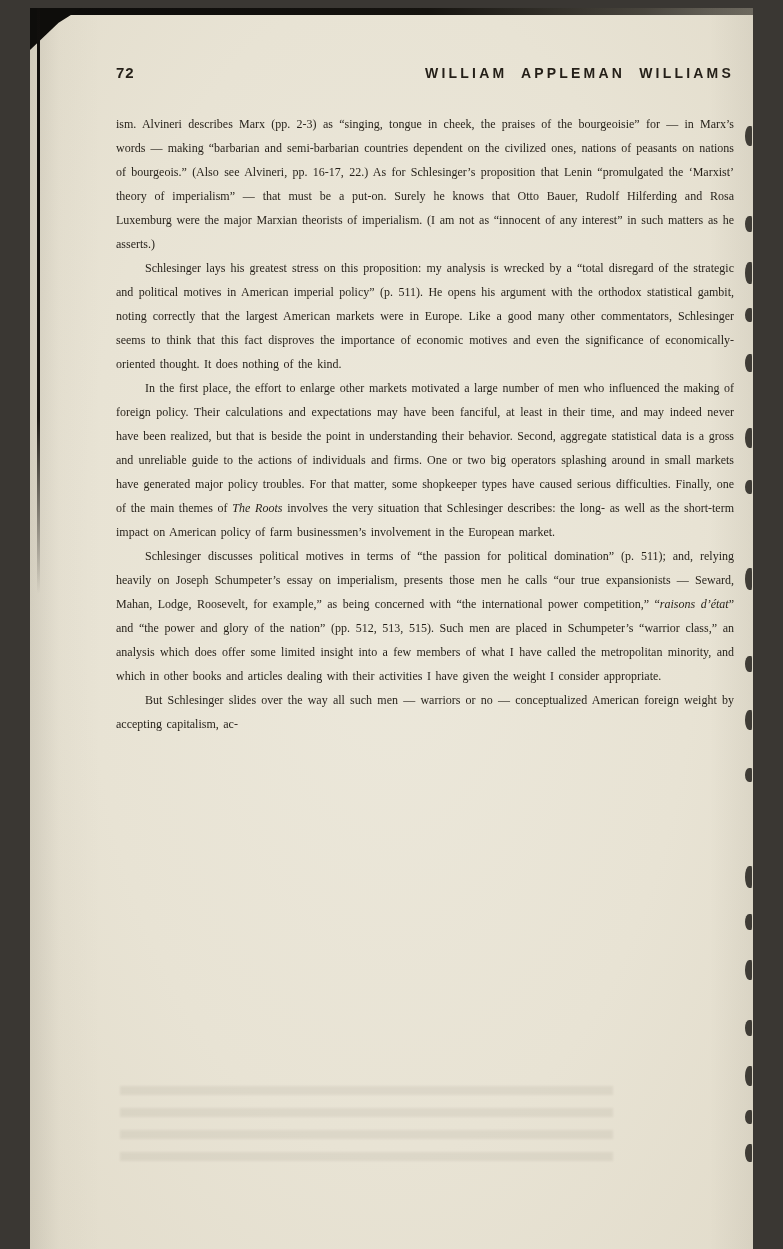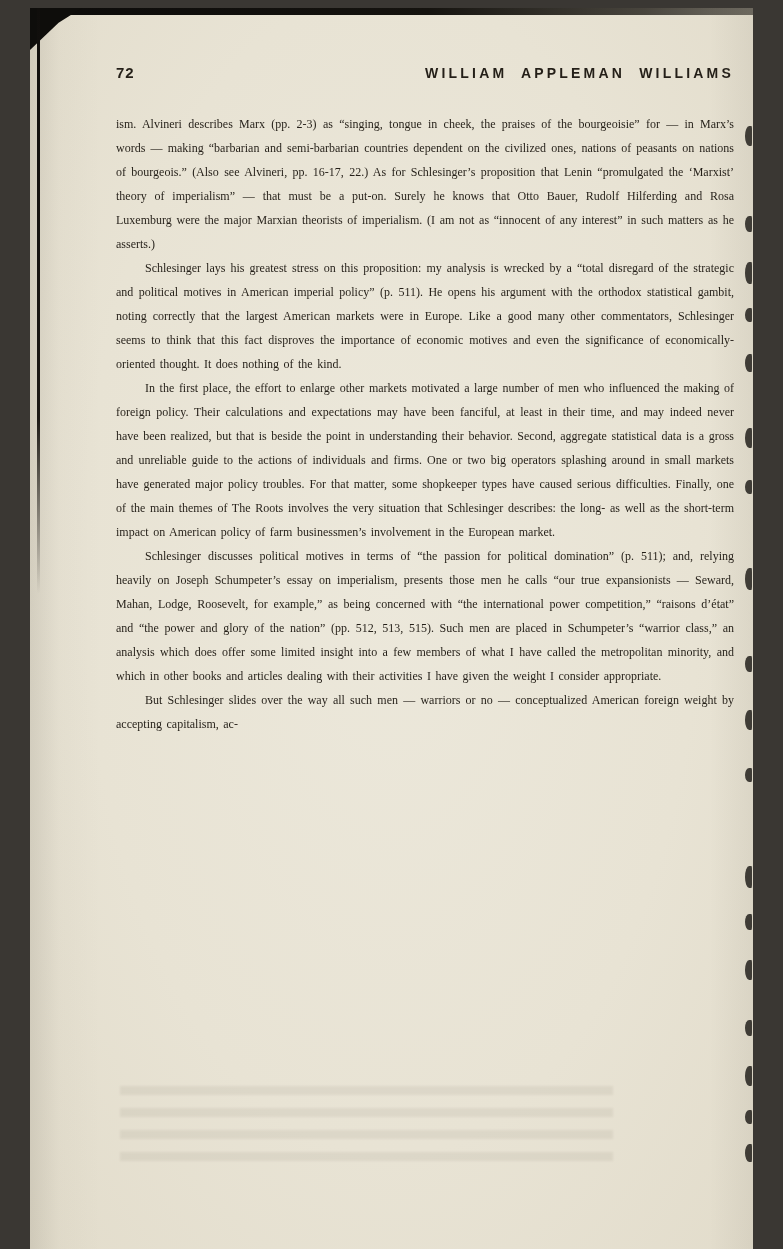--- a/index.html
+++ b/index.html
@@ -81,20 +81,21 @@
     margin: 0;
     font-size: 12px;
     line-height: 24px;
     text-align: justify;
     word-spacing: 1.5px;
   }
   .body-text p.para.indent {
     text-indent: 29px;
   }
   .body-text .italic {
+    font-style: italic;
   }
 </style>
 </head>
 <body>
 
 <div class="page">
 
   <div class="artifacts">
     <div class="top-band"></div>
     <div class="corner-blob"></div>

